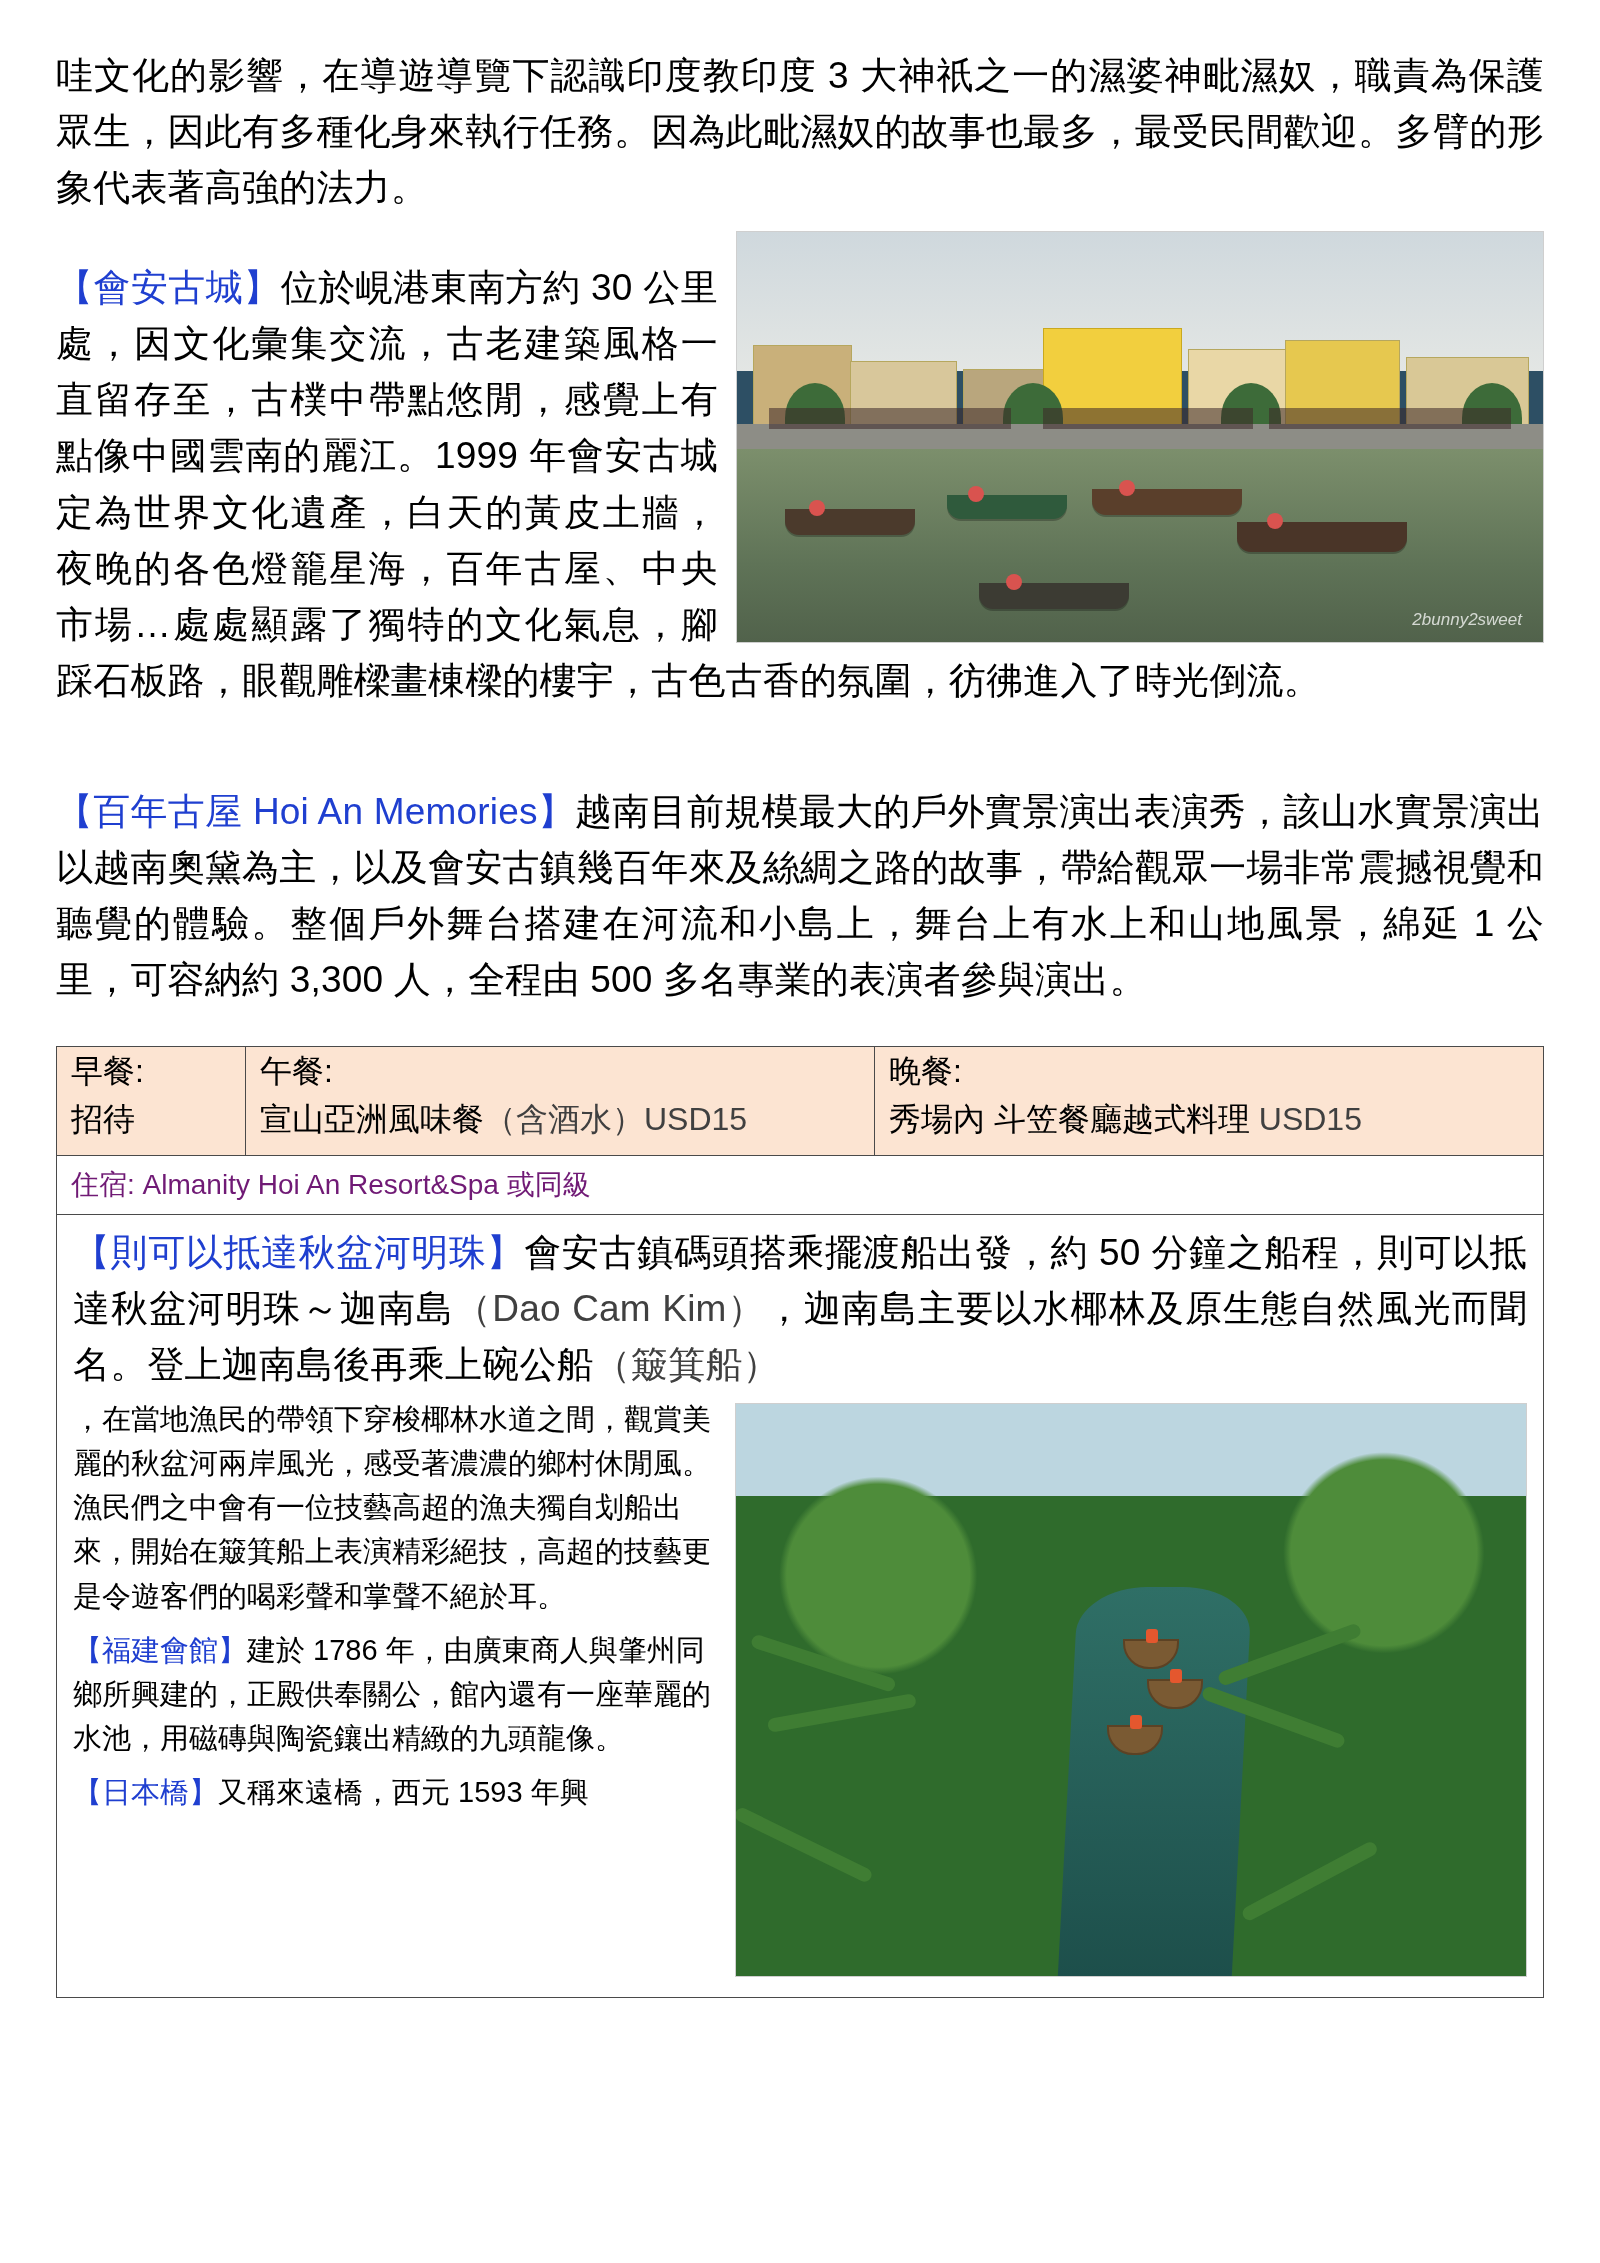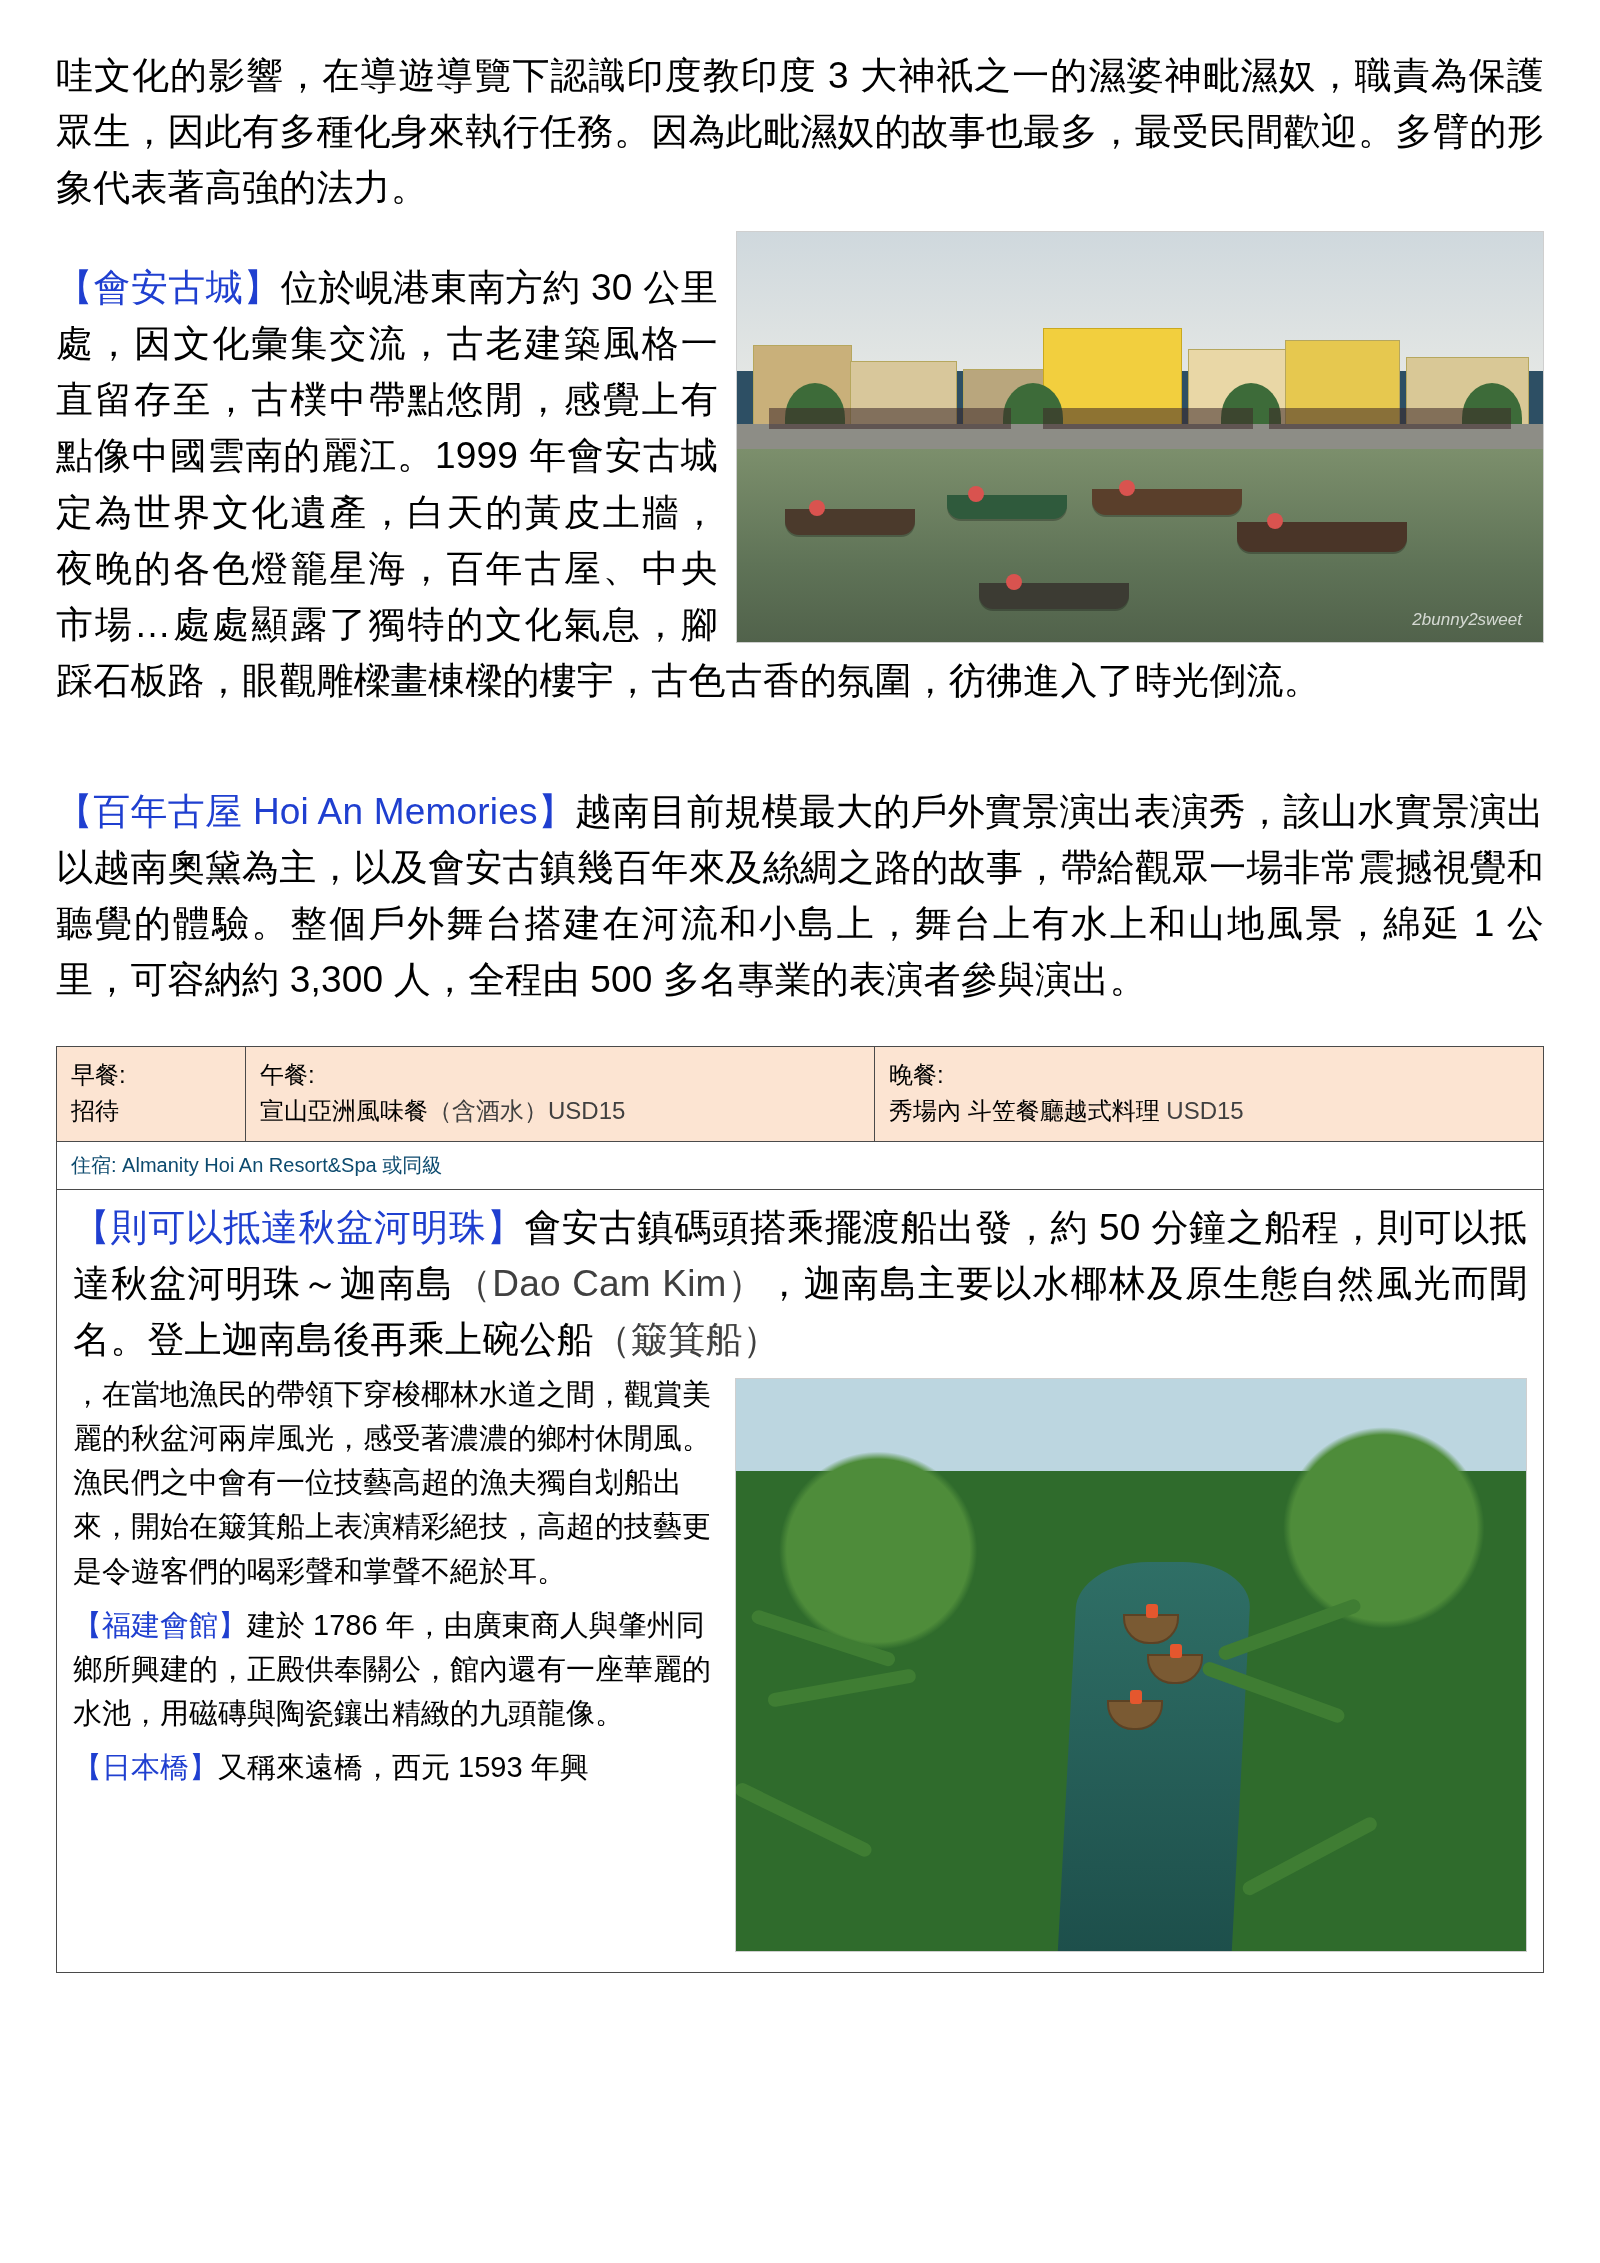--- a/index.html
+++ b/index.html
@@ -71,34 +71,34 @@
 
   
   table.meal {
     border-collapse: collapse;
     width: 100%;
     margin-top: 10px;
   }
   table.meal td {
     border: 1px solid #4a4a4a;
     background: #fce4d2;
-    padding: 10px 14px 12px 14px;
-    font-size: 24px;
+    padding: 0 14px 12px 14px;
+    font-size: 32px;
     vertical-align: top;
     line-height: 1.5;
   }
   td.meal-breakfast { width: 160px; }
   td.meal-lunch { width: 600px; }
 
   .hotel-row {
     border: 1px solid #4a4a4a;
     border-top: none;
     padding: 10px 14px;
-    font-size: 20px;
-    color: #0c4a6e;
+    font-size: 28px;
+    color: #701a75;
     background: #ffffff;
   }
 
   table.day {
     border-collapse: collapse;
     width: 100%;
     margin-top: 12px;
   }
   table.day td {
     border: 1px solid #4a4a4a;

